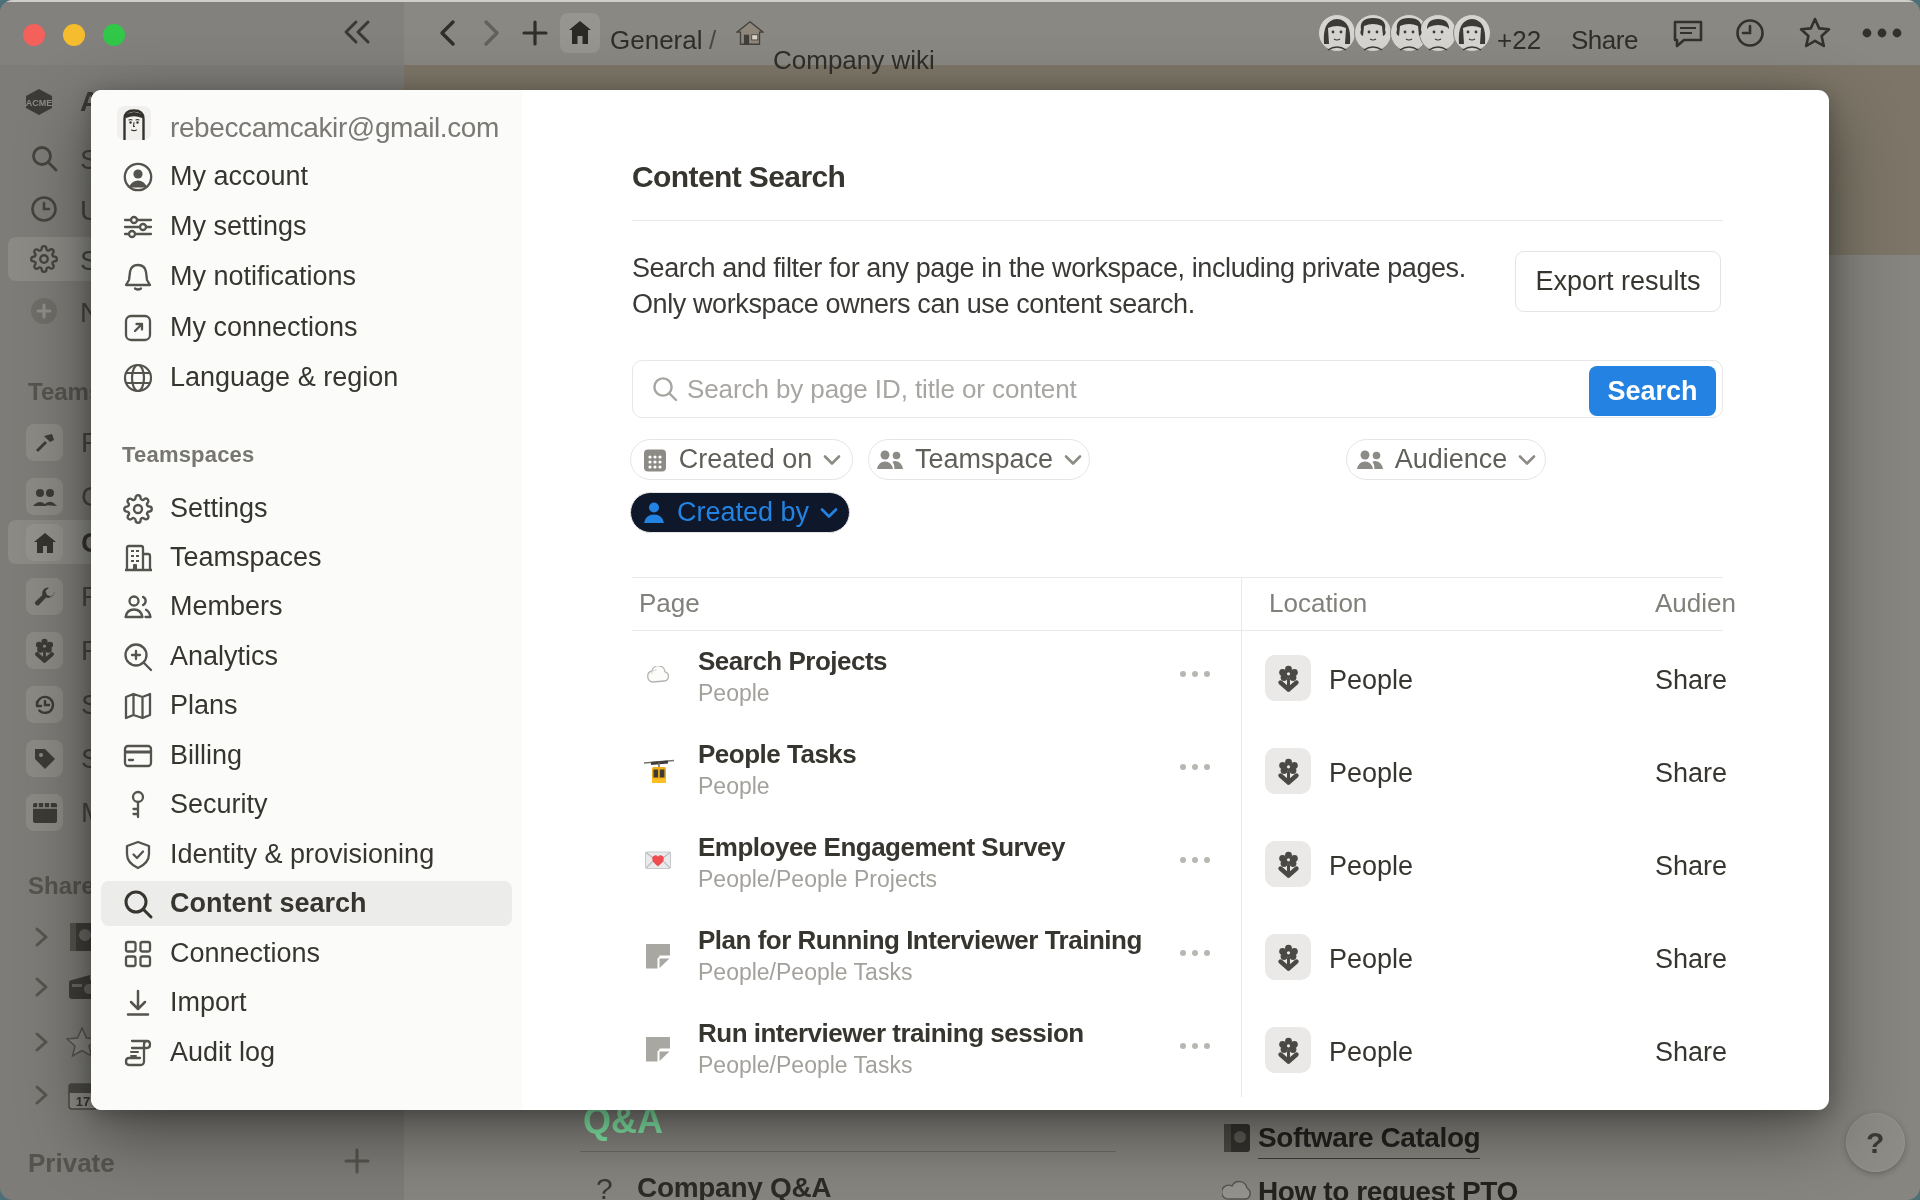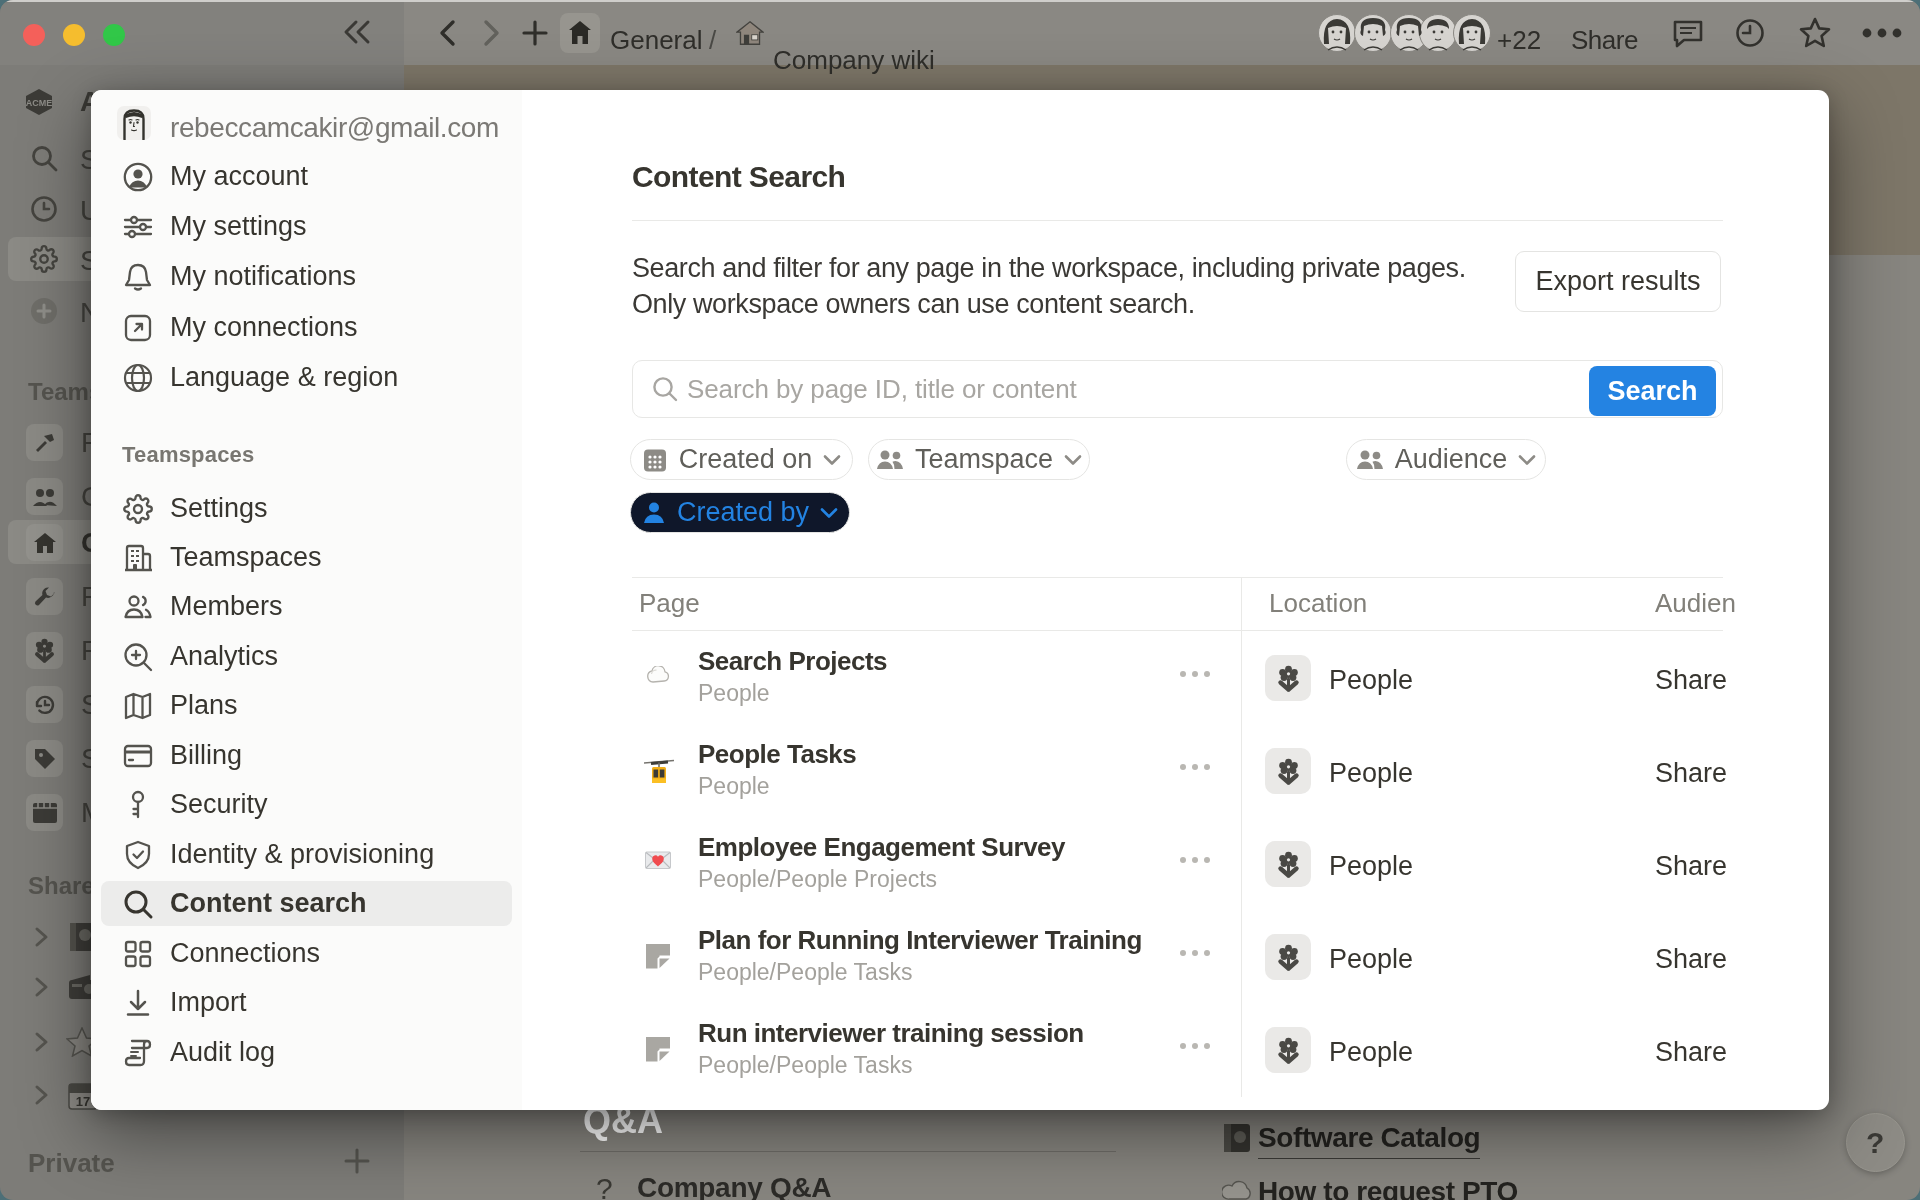--- a/index.html
+++ b/index.html
@@ -285,21 +285,21 @@
         <rect x="1" y="4" width="28" height="25" rx="3" fill="#8d8b86" stroke="#4a4944" stroke-width="1.5"></rect>
         <rect x="1" y="4" width="28" height="9" fill="#4a4944"></rect>
         <text x="15" y="26" font-size="13" font-weight="bold" fill="#35342f" text-anchor="middle" font-family="Liberation Sans">17</text>
       </svg>
     </div>
   <div class="slabel abs" style="left:28px;top:1148px;font-size:26px;">Private</div>
   <svg class="abs" style="left:344px;top:1148px;" width="26" height="26" viewBox="0 0 26 26" fill="none" stroke="#55544f" stroke-width="3" stroke-linecap="round">
       <path d="M13 2 V24 M2 13 H24"></path>
     </svg>
 
-  <div class="abs" style="left:583px;top:1100px;font-size:36px;font-weight:700;color:#ffffff;">Q&amp;A</div>
+  <div class="abs" style="left:583px;top:1100px;font-size:36px;font-weight:700;color:#86efac;">Q&amp;A</div>
   <div class="abs" style="left:580px;top:1151px;width:536px;height:1px;background:#6f6d68;"></div>
   <div class="abs" style="left:596px;top:1172px;font-size:30px;color:#3a3934;">?</div>
   <div class="abs" style="left:637px;top:1172px;font-size:28px;letter-spacing:-0.3px;font-weight:600;color:#2c2b28;">Company Q&amp;A</div>
   <svg class="abs" style="left:1222px;top:1122px;" width="30" height="32" viewBox="0 0 30 32">
       <rect x="2" y="2" width="26" height="28" rx="3" fill="#34332f"></rect>
       <rect x="2" y="2" width="7" height="28" fill="#4b4a45"></rect>
       <circle cx="18" cy="15" r="6" fill="#5d5c56"></circle>
     </svg>
   <div class="abs" style="left:1258px;top:1122px;font-size:28px;letter-spacing:-0.4px;font-weight:600;color:#23221f;border-bottom:1px solid #3a3936;padding-bottom:4px;">Software Catalog</div>
   <svg class="abs" style="left:1222px;top:1180px;" width="32" height="20" viewBox="0 0 32 20">

